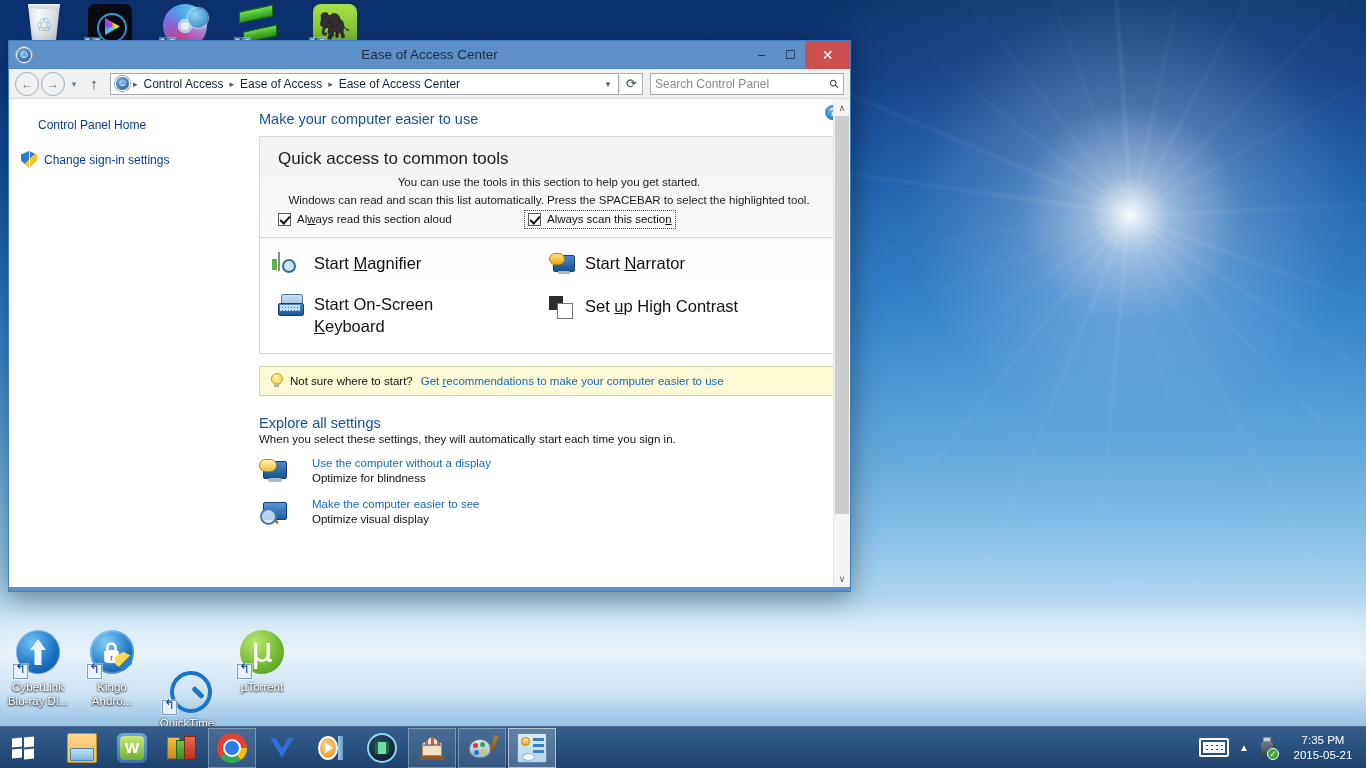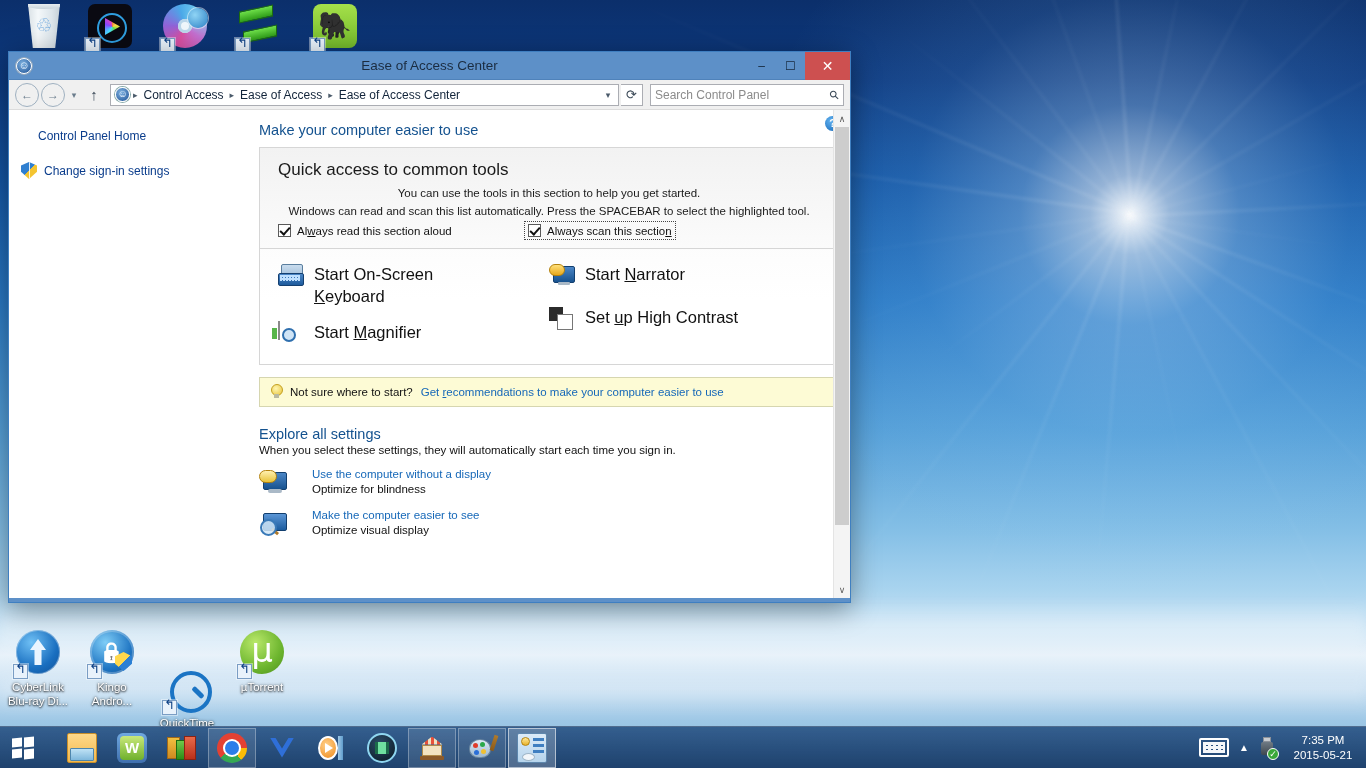--- a/index.html
+++ b/index.html
@@ -146,21 +146,21 @@
       repeating-linear-gradient(to right,#fff 0 3px, transparent 3px 5px),
       repeating-linear-gradient(to bottom,#fff 0 3px, transparent 3px 4px);
     background-size:100% 3px,100% 100%; background-repeat:repeat-y,no-repeat;
     background-position:0 0,0 0; opacity:.95;}
   .tray-chev { color:#fff; font-size:10px; margin-right:9px; }
   .tray-usb { width:18px;height:22px;position:relative; margin-right:10px; }
   .tray-clock { color:#fff; font-size:11.5px; line-height:15px; text-align:center; min-width:74px; }
 
   
   #win {
-    position:absolute; left:8px; top:51px; width:843px; height:552px;
+    position:absolute; left:8px; top:40px; width:843px; height:552px;
     background:#fff; border:1px solid #3f7fc1;
     box-shadow:0 6px 26px rgba(0,0,0,0.40);
     display:flex; flex-direction:column;
     font-family:"Liberation Sans", sans-serif;
   }
   #titlebar {
     height:28px; background:#5d90c8; display:flex; align-items:center; position:relative;
     border-bottom:1px solid #4f82ba;
   }
   #titlebar .tb-icon {
@@ -224,21 +224,21 @@
     background:radial-gradient(circle at 38% 32%,#5fb0ef,#1668b8); color:#fff; font-size:11px;
     text-align:center; line-height:15px; font-weight:bold; cursor:default; }
 
   .h1 { font-size:14.5px; color:#14528f; margin:0 0 9px 0; font-weight:normal; }
   .panel { border:1px solid #d6d6d6; background:linear-gradient(to bottom,#f7f7f7,#ffffff 70%); width:580px; }
   .panel .sec1 { padding:12px 18px 10px 18px; border-bottom:1px solid #d6d6d6;
     background:linear-gradient(to bottom,#f2f2f2,#fbfbfb); }
   .panel h2 { font-size:17px; font-weight:normal; color:#1a1a1a; margin:0 0 7px 0; }
   .panel p { font-size:11.5px; color:#1a1a1a; margin:0 0 6px 0;text-align:center; }
   .cbrow { display:flex; align-items:center; margin-top:2px; }
-  .cbwrap { display:flex; align-items:center; gap:6px; font-size:11.5px; color:#111; cursor:default; }
+  .cbwrap { display:flex; align-items:flex-start; gap:6px; font-size:11.5px; color:#111; cursor:default; }
   .cbwrap.focus { outline:1px dotted #444; outline-offset:1px; padding:1px 2px; }
   .cbox { width:13px;height:13px;border:1px solid #5a5a5a;background:#fff;position:relative;flex:none;}
   .cbox.checked:after{content:"";position:absolute;left:3px;top:0px;width:4px;height:8px;
     border:solid #111; border-width:0 2px 2px 0; transform:rotate(42deg);}
 
   .panel .sec2 { padding:14px 18px 16px 18px; display:flex; }
   .tcol { width:50%; }
   .titem { display:flex; align-items:flex-start; gap:10px; margin-bottom:14px; cursor:default; }
   .titem:last-child { margin-bottom:0; }
   .titem .tlbl { font-size:16.5px; color:#111; line-height:22px; max-width:190px; }
@@ -474,26 +474,26 @@
               <label class="cbwrap focus">
                 <span class="cbox checked"></span>
                 <span><span>Always scan this sectio</span><u>n</u></span>
               </label>
             </div>
           </div>
 
           <div class="sec2">
             <div class="tcol">
               <div class="titem">
+                <span class="ti-ico"><span class="qi-mag"><i></i></span></span>
+                <span class="tlbl"><span>Start </span><u>M</u><span>agnifier</span></span>
+              </div>
+              <div class="titem">
                 <span class="ti-ico"><span class="qi-kb"><i></i></span></span>
                 <span class="tlbl"><span>Start On-Screen </span><u>K</u><span>eyboard</span></span>
-              </div>
-              <div class="titem">
-                <span class="ti-ico"><span class="qi-mag"><i></i></span></span>
-                <span class="tlbl"><span>Start </span><u>M</u><span>agnifier</span></span>
               </div>
             </div>
             <div class="tcol">
               <div class="titem">
                 <span class="ti-ico"><span class="qi-nar"><i></i></span></span>
                 <span class="tlbl"><span>Start </span><u>N</u><span>arrator</span></span>
               </div>
               <div class="titem" style="margin-top:16px">
                 <span class="ti-ico"><span class="qi-hc"></span></span>
                 <span class="tlbl"><span>Set </span><u>u</u><span>p High Contrast</span></span>

